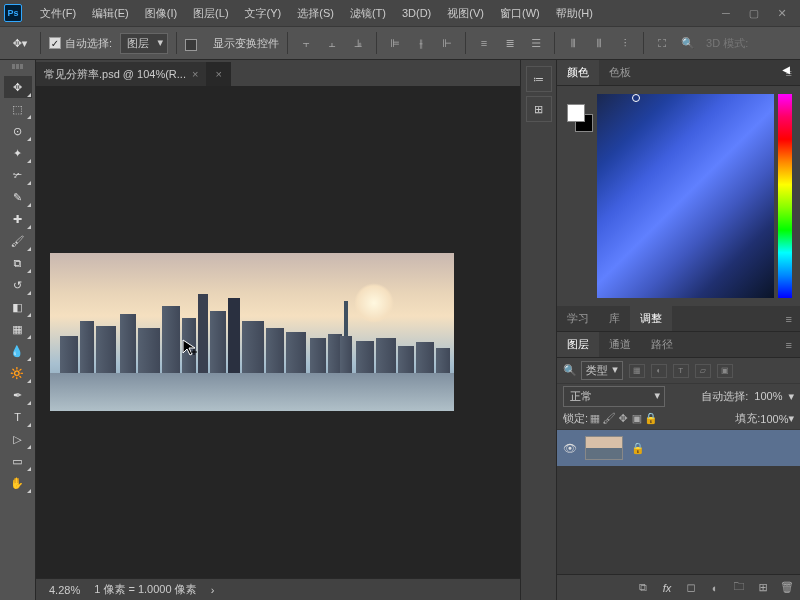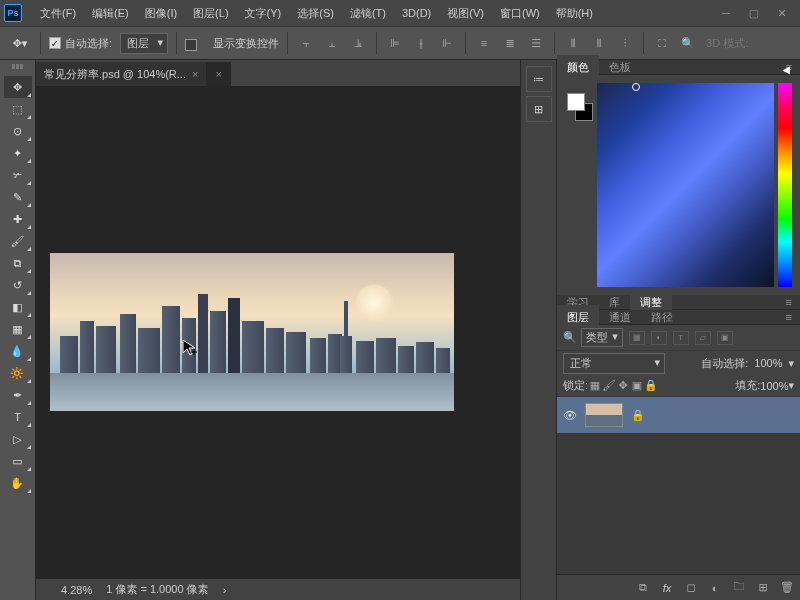--- a/index.html
+++ b/index.html
@@ -30,25 +30,25 @@
 .tab.active{background:#282828;color:#fff}
 .tab .x{color:#888;cursor:pointer}
 .canvas{flex:1;background:#252525;position:relative;display:flex;align-items:center;justify-content:flex-start;padding-left:14px}
 .doc{width:404px;height:158px;background:#fff;position:relative;overflow:hidden}
 .sky{position:absolute;inset:0;background:linear-gradient(to bottom,#c9b8b0 0%,#e8d4b8 25%,#f5e0c0 40%,#a8c0d0 70%,#7090a8 100%)}
 .sun{position:absolute;right:60px;top:30px;width:40px;height:40px;background:radial-gradient(circle,#fff8e0 0%,#f5e0c0 60%,transparent 70%)}
 .water{position:absolute;bottom:0;left:0;right:0;height:38px;background:linear-gradient(to bottom,#8090a0,#b0c0c8)}
 .bldgs{position:absolute;bottom:35px;left:0;right:0;height:85px}
 .bldg{position:absolute;bottom:0;background:linear-gradient(to right,#556070,#404858)}
 .cursor{position:absolute;left:181px;top:338px;pointer-events:none;z-index:10}
-.statusbar{height:22px;background:#424242;display:flex;align-items:center;padding:0 25px;gap:14px;font-size:10px;color:#bbb;border-top:1px solid #282828}
+.statusbar{height:22px;background:#424242;display:flex;align-items:center;padding:0 13px;gap:14px;font-size:10px;color:#bbb;border-top:1px solid #282828}
 .dock{width:36px;background:#424242;border-left:1px solid #282828;display:flex;flex-direction:column;align-items:center;padding-top:6px;gap:4px}
 .dock-ico{width:26px;height:26px;display:flex;align-items:center;justify-content:center;color:#ccc;cursor:pointer;border:1px solid #555}
 .panels{width:244px;background:#424242;border-left:1px solid #282828;display:flex;flex-direction:column}
-.panel-tabs{height:15px;display:flex;align-items:center;background:#383838;border-bottom:1px solid #282828;padding-right:4px}
+.panel-tabs{height:26px;display:flex;align-items:center;background:#383838;border-bottom:1px solid #282828;padding-right:4px}
 .ptab{padding:5px 10px;cursor:pointer;color:#999}
 .ptab.active{background:#424242;color:#fff}
 .pmenu{margin-left:auto;color:#999;cursor:pointer;padding:0 4px}
 .color-panel{height:220px;padding:8px;display:flex;gap:4px}
 .swatches{width:28px;position:relative}
 .sw{width:18px;height:18px;border:1px solid #888;position:absolute}
 .sw.fg{background:#fff;top:10px;left:2px;z-index:2}
 .sw.bg{background:#000;top:20px;left:10px}
 .hue-picker{flex:1;position:relative;background:linear-gradient(135deg,#1a2850 0%,#2040a0 20%,#4060e0 35%,#6080ff 50%,#4058c0 65%,#203070 80%,#0a1428 100%)}
 .ring{position:absolute;top:0;left:35px;width:8px;height:8px;border:1px solid #fff;border-radius:50%}

